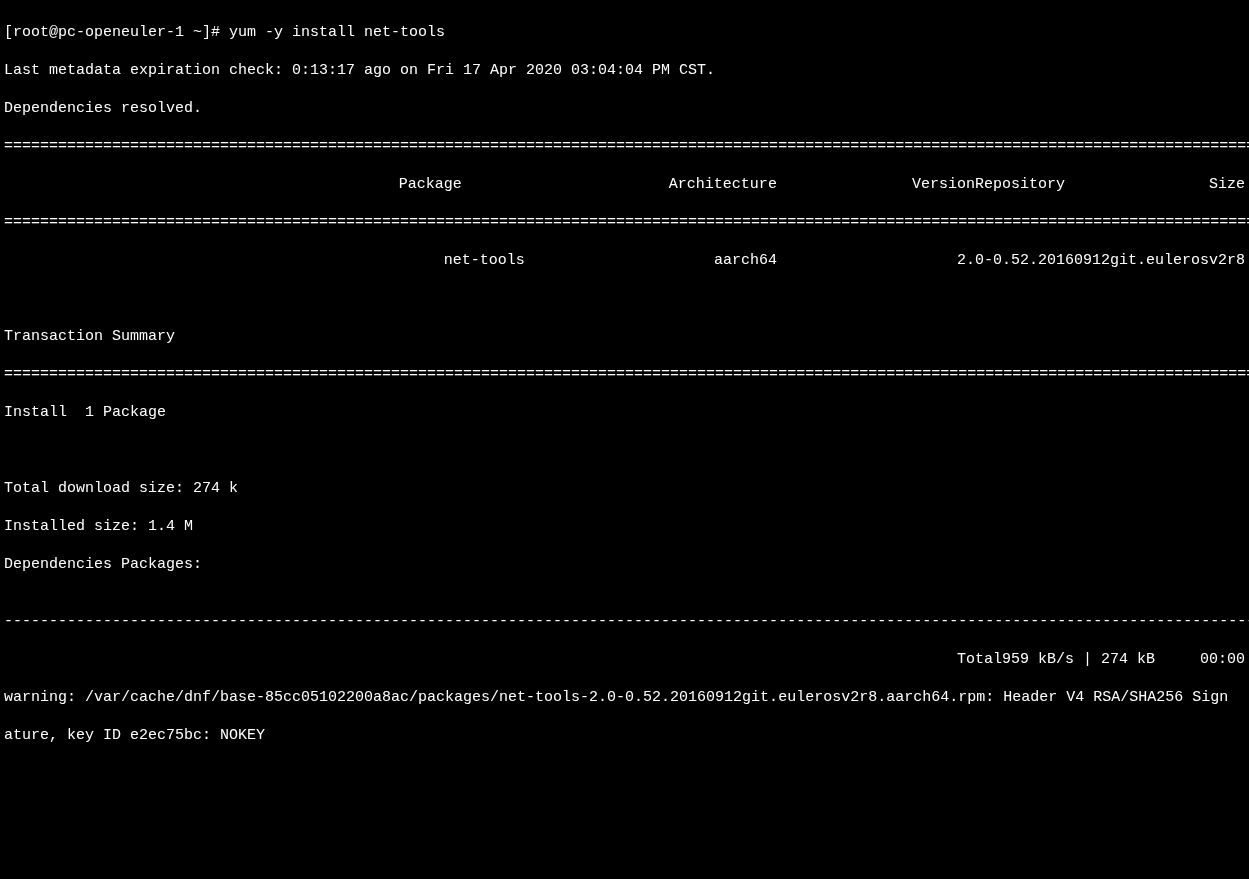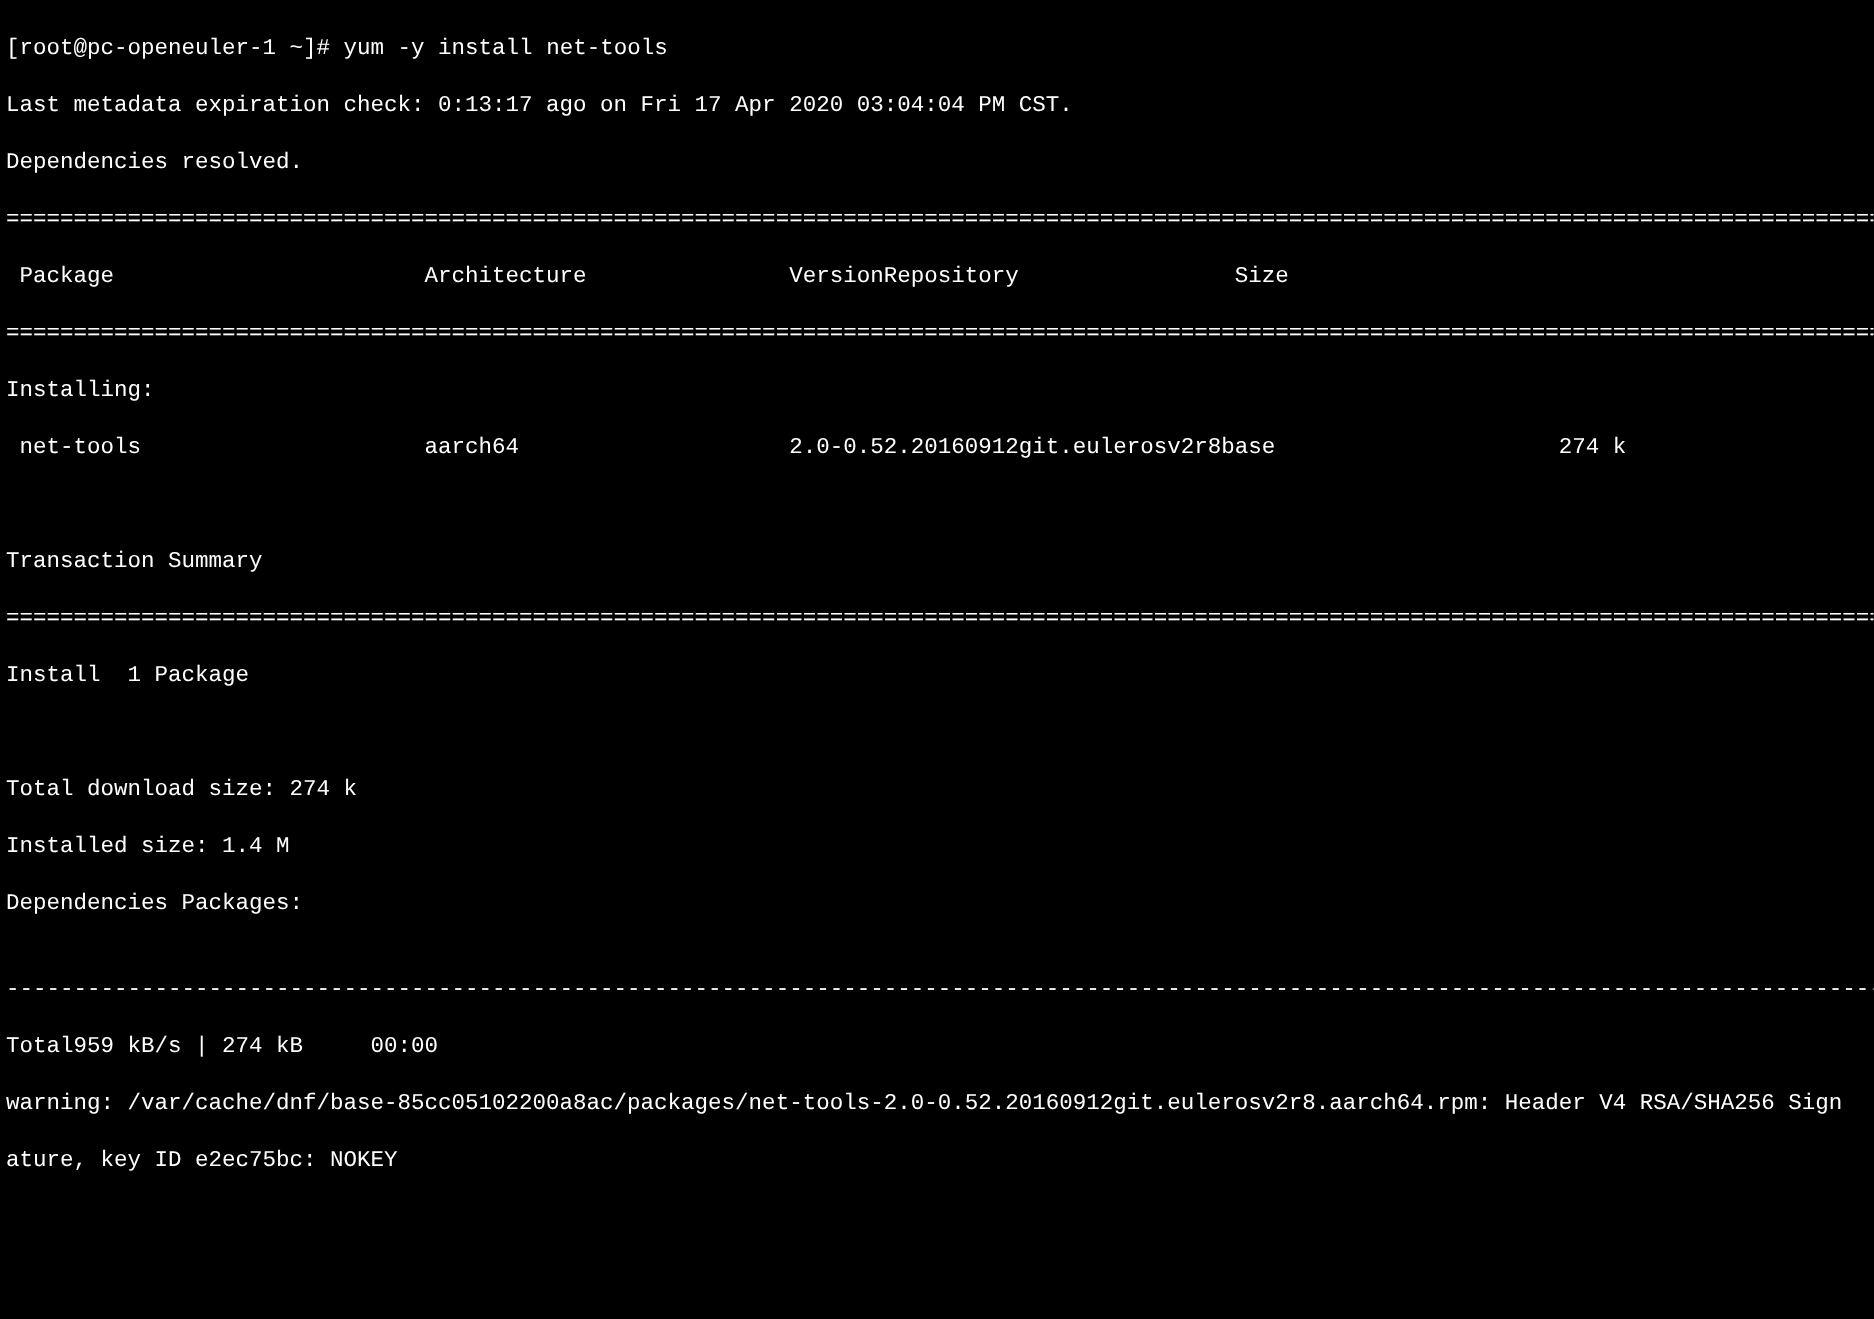--- a/index.html
+++ b/index.html
@@ -12,35 +12,35 @@
     line-height: 19px;
     width: 1249px;
   }
   .term {
     padding: 4px 4px 4px 4px;
     white-space: pre;
     font-variant-ligatures: none;
   }
   .row {
     display: flex;
-    justify-content: flex-start;
+    justify-content: flex-end;
+    margin-left: 44px;
   }
 </style>
 </head>
 <body>
 
 <div class="term">
 <div><span>[root@pc-openeuler-1 ~]#</span> <span>yum -y install net-tools</span></div>
 <div>Last metadata expiration check: 0:13:17 ago on Fri 17 Apr 2020 03:04:04 PM CST.</div>
 <div>Dependencies resolved.</div>
 <div>=================================================================================================================================================</div>
 <div class="row"><span><span> Package</span>                       <span>Architecture</span>               <span>Version</span></span><span><span>Repository</span>                <span>Size</span></span></div>
 <div>=================================================================================================================================================</div>
-<div>Installing:</div>
-<div class="row"><span><span> net-tools</span>                     <span>aarch64</span>                    <span>2.0-0.52.20160912git.eulerosv2r8</span></span><span><span>base</span>                     <span>274 k</span></span></div>
+<div class="row"><span><span> net-tools</span>                     <span>aarch64</span>                    <span>2.0-0.52.20160912git.eulerosv2r8</span></span></div>
 <div> </div>
 <div>Transaction Summary</div>
 <div>=================================================================================================================================================</div>
 <div>Install  1 Package</div>
 <div> </div>
 <div>Total download size: 274 k</div>
 <div>Installed size: 1.4 M</div>
 <div>Dependencies Packages:</div>
 <div class="row"></div>
 <div>-------------------------------------------------------------------------------------------------------------------------------------------------</div>

